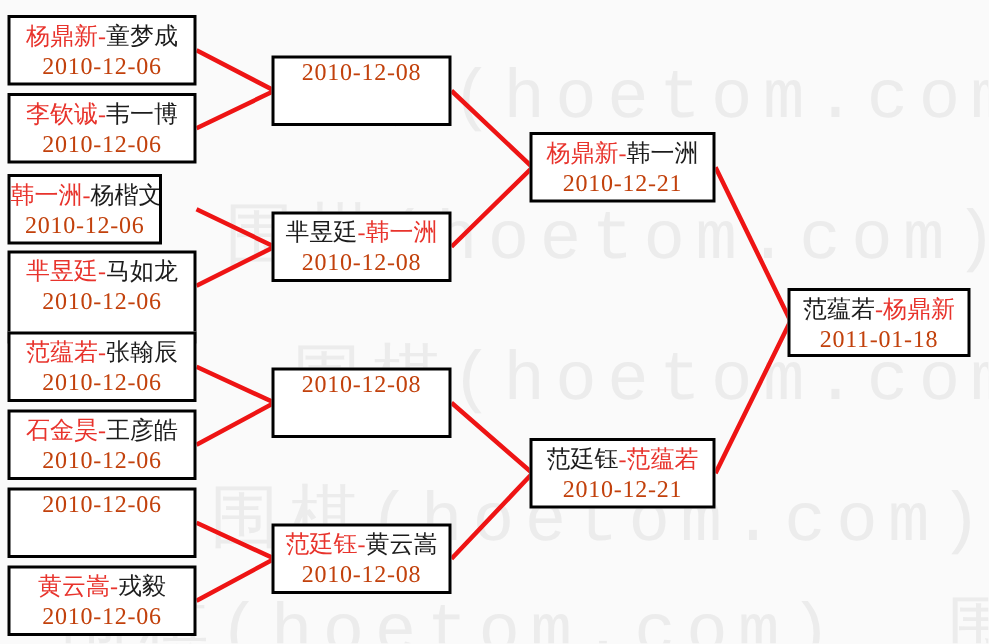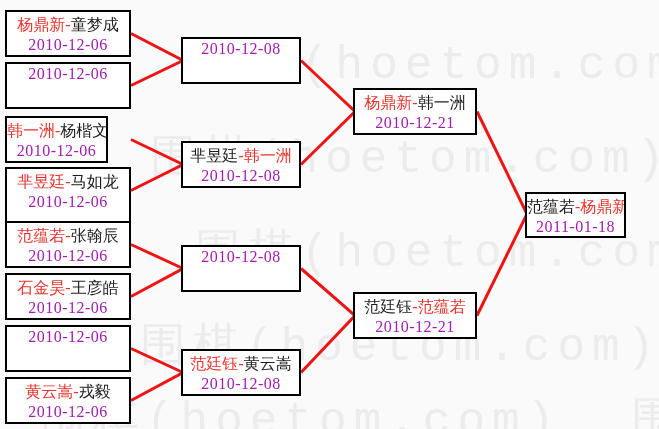--- a/index.html
+++ b/index.html
@@ -17,21 +17,21 @@
   .connectors{position:absolute;left:0;top:0;z-index:1;}
   .match{
     position:absolute;z-index:2;box-sizing:border-box;
     background:#ffffff;border:2px solid #000000;
     text-align:center;overflow:hidden;
   }
   .names{
     font-size:16px;line-height:21px;margin-top:2px;
     color:#1c1c1c;white-space:nowrap;
   }
-  .date{font-size:16px;line-height:20px;color:#a21caf;letter-spacing:.5px;}
+  .date{font-size:16px;line-height:20px;color:#c2410c;letter-spacing:.5px;}
   .dash{color:#e8332c;}
   .match[data-winner="1"] .p1{color:#e8332c;}
   .match[data-winner="2"] .p2{color:#e8332c;}
 </style>
 </head>
 <body>
 
 <div class="stage">
 
   <div class="wm-row" style="top:42px;left:195px"><span>围棋(hoetom.com)</span></div>
@@ -48,20 +48,21 @@
     <polyline points="301,60.5 355,111.5 301,164.5" fill="none" stroke="#ee1414" stroke-width="3"></polyline>
     <polyline points="301,268.5 355,315.5 301,372.5" fill="none" stroke="#ee1414" stroke-width="3"></polyline>
     <polyline points="477,111.5 527,214 477,315.5" fill="none" stroke="#ee1414" stroke-width="3"></polyline>
   </svg>
 
   <div class="match" style="left:5px;top:10px;width:126px;height:47px" data-winner="1">
     <div class="names"><span class="p1">杨鼎新</span><span class="dash">-</span><span class="p2">童梦成</span></div>
     <div class="date">2010-12-06</div>
   </div>
   <div class="match" style="left:5px;top:62px;width:126px;height:47px" data-winner="1">
+    <div class="names"><span class="p1">李钦诚</span><span class="dash">-</span><span class="p2">韦一博</span></div>
     <div class="date">2010-12-06</div>
   </div>
   <div class="match" style="left:5px;top:116px;width:103px;height:47px" data-winner="1">
     <div class="names"><span class="p1">韩一洲</span><span class="dash">-</span><span class="p2">杨楷文</span></div>
     <div class="date">2010-12-06</div>
   </div>
   <div class="match" style="left:5px;top:167px;width:126px;height:62px" data-winner="1">
     <div class="names"><span class="p1">芈昱廷</span><span class="dash">-</span><span class="p2">马如龙</span></div>
     <div class="date">2010-12-06</div>
   </div>
@@ -98,18 +99,18 @@
 
   <div class="match" style="left:353px;top:88px;width:124px;height:47px" data-winner="1">
     <div class="names"><span class="p1">杨鼎新</span><span class="dash">-</span><span class="p2">韩一洲</span></div>
     <div class="date">2010-12-21</div>
   </div>
   <div class="match" style="left:353px;top:292px;width:124px;height:47px" data-winner="2">
     <div class="names"><span class="p1">范廷钰</span><span class="dash">-</span><span class="p2">范蕴若</span></div>
     <div class="date">2010-12-21</div>
   </div>
 
-  <div class="match" style="left:525px;top:192px;width:101px;height:46px" data-winner="2">
+  <div class="match" style="left:525px;top:192px;width:122px;height:46px" data-winner="2">
     <div class="names"><span class="p1">范蕴若</span><span class="dash">-</span><span class="p2">杨鼎新</span></div>
     <div class="date">2011-01-18</div>
   </div>
 
 </div>
 
 </body></html>

